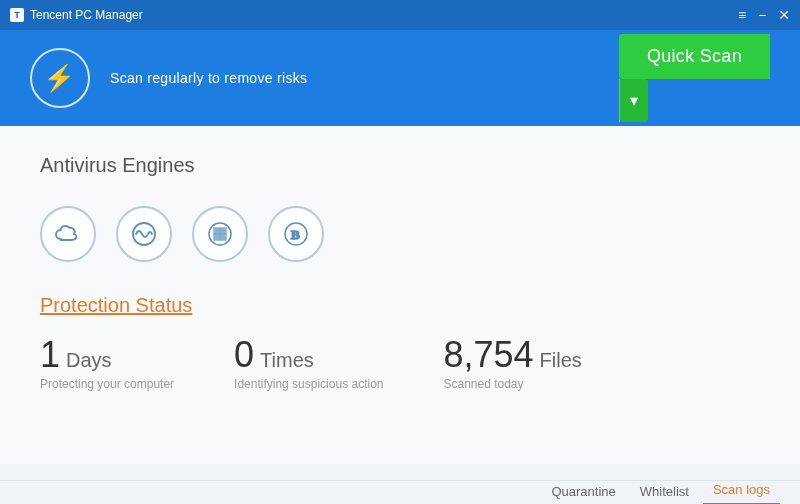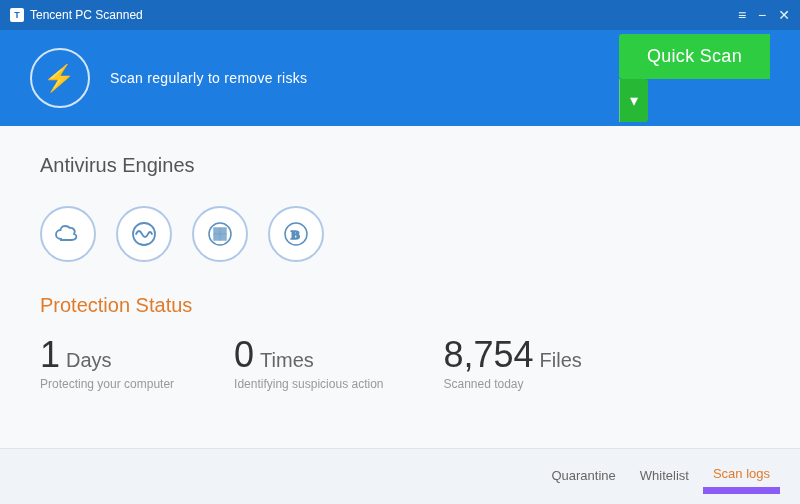--- a/index.html
+++ b/index.html
@@ -146,20 +146,21 @@
       color: #5a8fc0;
       font-size: 22px;
     }
 
     
     .protection-title {
       font-size: 20px;
       color: #e07b2a;
       font-weight: 400;
       margin-bottom: 20px;
+      text-decoration: underline;
     }
     .stats-row {
       display: flex;
       gap: 60px;
       align-items: flex-start;
     }
     .stat-item {}
     .stat-main {
       display: flex;
       align-items: baseline;
@@ -181,21 +182,21 @@
       font-size: 12px;
       color: #999;
     }
 
     
     .bottom-bar {
       position: absolute;
       bottom: 0;
       left: 0;
       right: 0;
-      height: 56px;
+      height: 24px;
       background: #f0f4f8;
       border-top: 1px solid #dde3ea;
       display: flex;
       align-items: center;
       justify-content: flex-end;
       padding: 0 20px;
       gap: 4px;
     }
     .bottom-link {
       font-size: 13px;
@@ -217,21 +218,21 @@
     }
   </style>
 </head>
 <body>
 
 <div class="title-bar">
   <div class="title-bar-left">
     <div class="title-bar-logo">
       <span>T</span>
     </div>
-    <span>Tencent PC Scanned</span>
+    <span>Tencent PC Manager</span>
   </div>
   <div class="title-bar-controls">
     <span>≡</span>
     <span>−</span>
     <span>✕</span>
   </div>
 </div>
 
 <div class="header-banner">
   <div class="lightning-circle">

